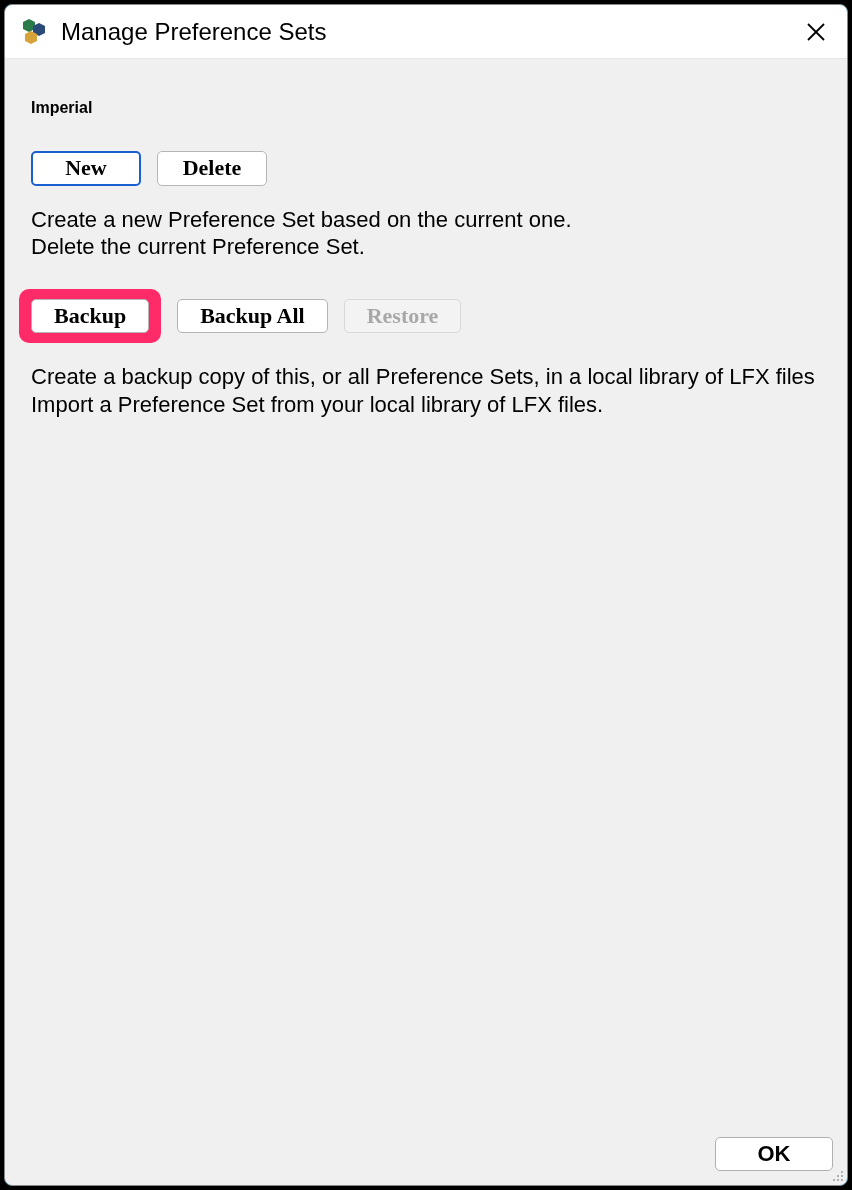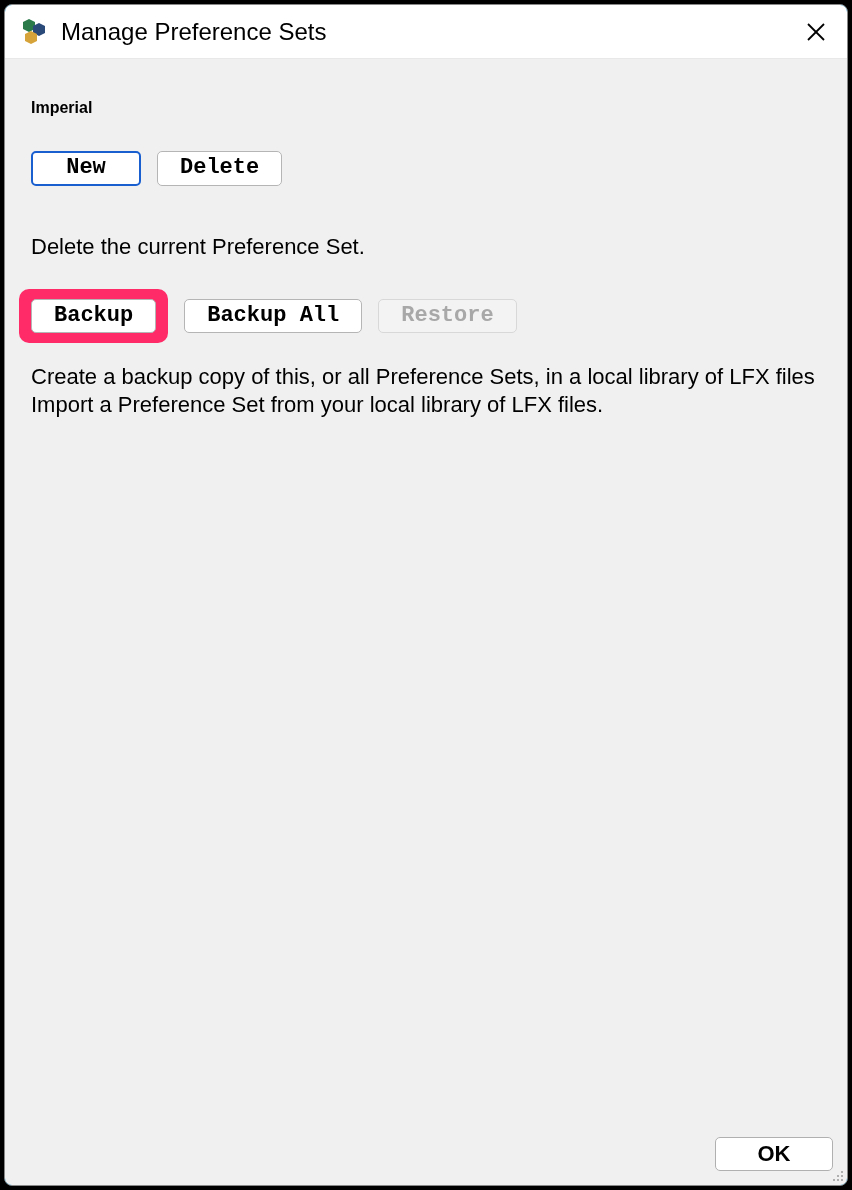--- a/index.html
+++ b/index.html
@@ -87,21 +87,21 @@
       background: #ffffff;
       border: 1px solid #b5b5b5;
       border-radius: 5px;
       font-size: 22px;
       font-weight: 700;
       color: #000;
       padding: 2px 22px;
       min-width: 110px;
       text-align: center;
       cursor: pointer;
-      font-family: Liberation Mono, monospace;
+      font-family: Liberation Serif, serif;
       line-height: 1.3;
     }
     .btn.focused {
       border: 2px solid #1a5fd0;
       color: #000;
       padding: 1px 21px;
     }
     .btn.disabled {
       color: #a8a8a8;
       border-color: #d8d8d8;
@@ -168,21 +168,21 @@
 
   <div class="content">
     <div class="set-name">Imperial</div>
 
     <div class="button-row">
       <button class="btn focused">New</button>
       <button class="btn">Delete</button>
     </div>
 
     <div class="desc">
-      <br>
+      <span>Create a new Preference Set based on the current one.</span><br>
       <span>Delete the current Preference Set.</span>
     </div>
 
     <div class="button-row">
       <span class="highlight-wrap">
         <button class="btn">Backup</button>
       </span>
       <button class="btn">Backup All</button>
       <button class="btn disabled">Restore</button>
     </div>

